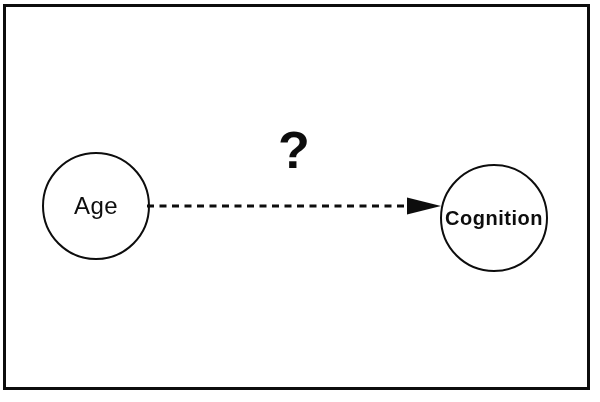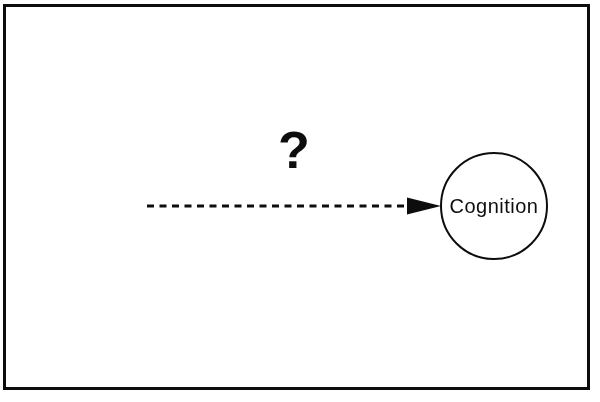--- a/index.html
+++ b/index.html
@@ -26,21 +26,21 @@
   .node {
     position:absolute;
     width:108px; height:108px;
     border:2.5px solid var(--ink,#0d0d0d);
     border-radius:50%;
     box-sizing:border-box;
     background:var(--bg,#fff);
     display:flex; align-items:center; justify-content:center;
   }
   .node-age { left:42px; top:152px; }
-  .node-cognition { left:440px; top:152px; }
+  .node-cognition { left:440px; top:164px;font-weight:bold; }
   .node-label {
     font-size:24px;
     letter-spacing:0.5px;
     white-space:nowrap;
   }
   .node-cognition .node-label { font-size:20px; }
   .edge-svg {
     position:absolute;
     left:147px; top:195px;
     width:296px; height:22px;
@@ -56,20 +56,23 @@
     line-height:1;
   }
 </style>
 </head>
 <body style="--ink: #0d0d0d; --bg: #ffffff;">
 
 <div class="canvas">
 
   <div class="frame"></div>
 
+  <div class="node node-age">
+    <span class="node-label">Age</span>
+  </div>
 
   <svg class="edge-svg" viewBox="0 0 296 22" aria-hidden="true">
     <line x1="0" y1="11" x2="263" y2="11" stroke-width="3" stroke-dasharray="7 5.5" stroke="#0d0d0d"></line>
     <polygon points="260,2.5 294,11 260,19.5" fill="#0d0d0d"></polygon>
   </svg>
 
   <div class="edge-label">?</div>
 
   <div class="node node-cognition">
     <span class="node-label">Cognition</span>

